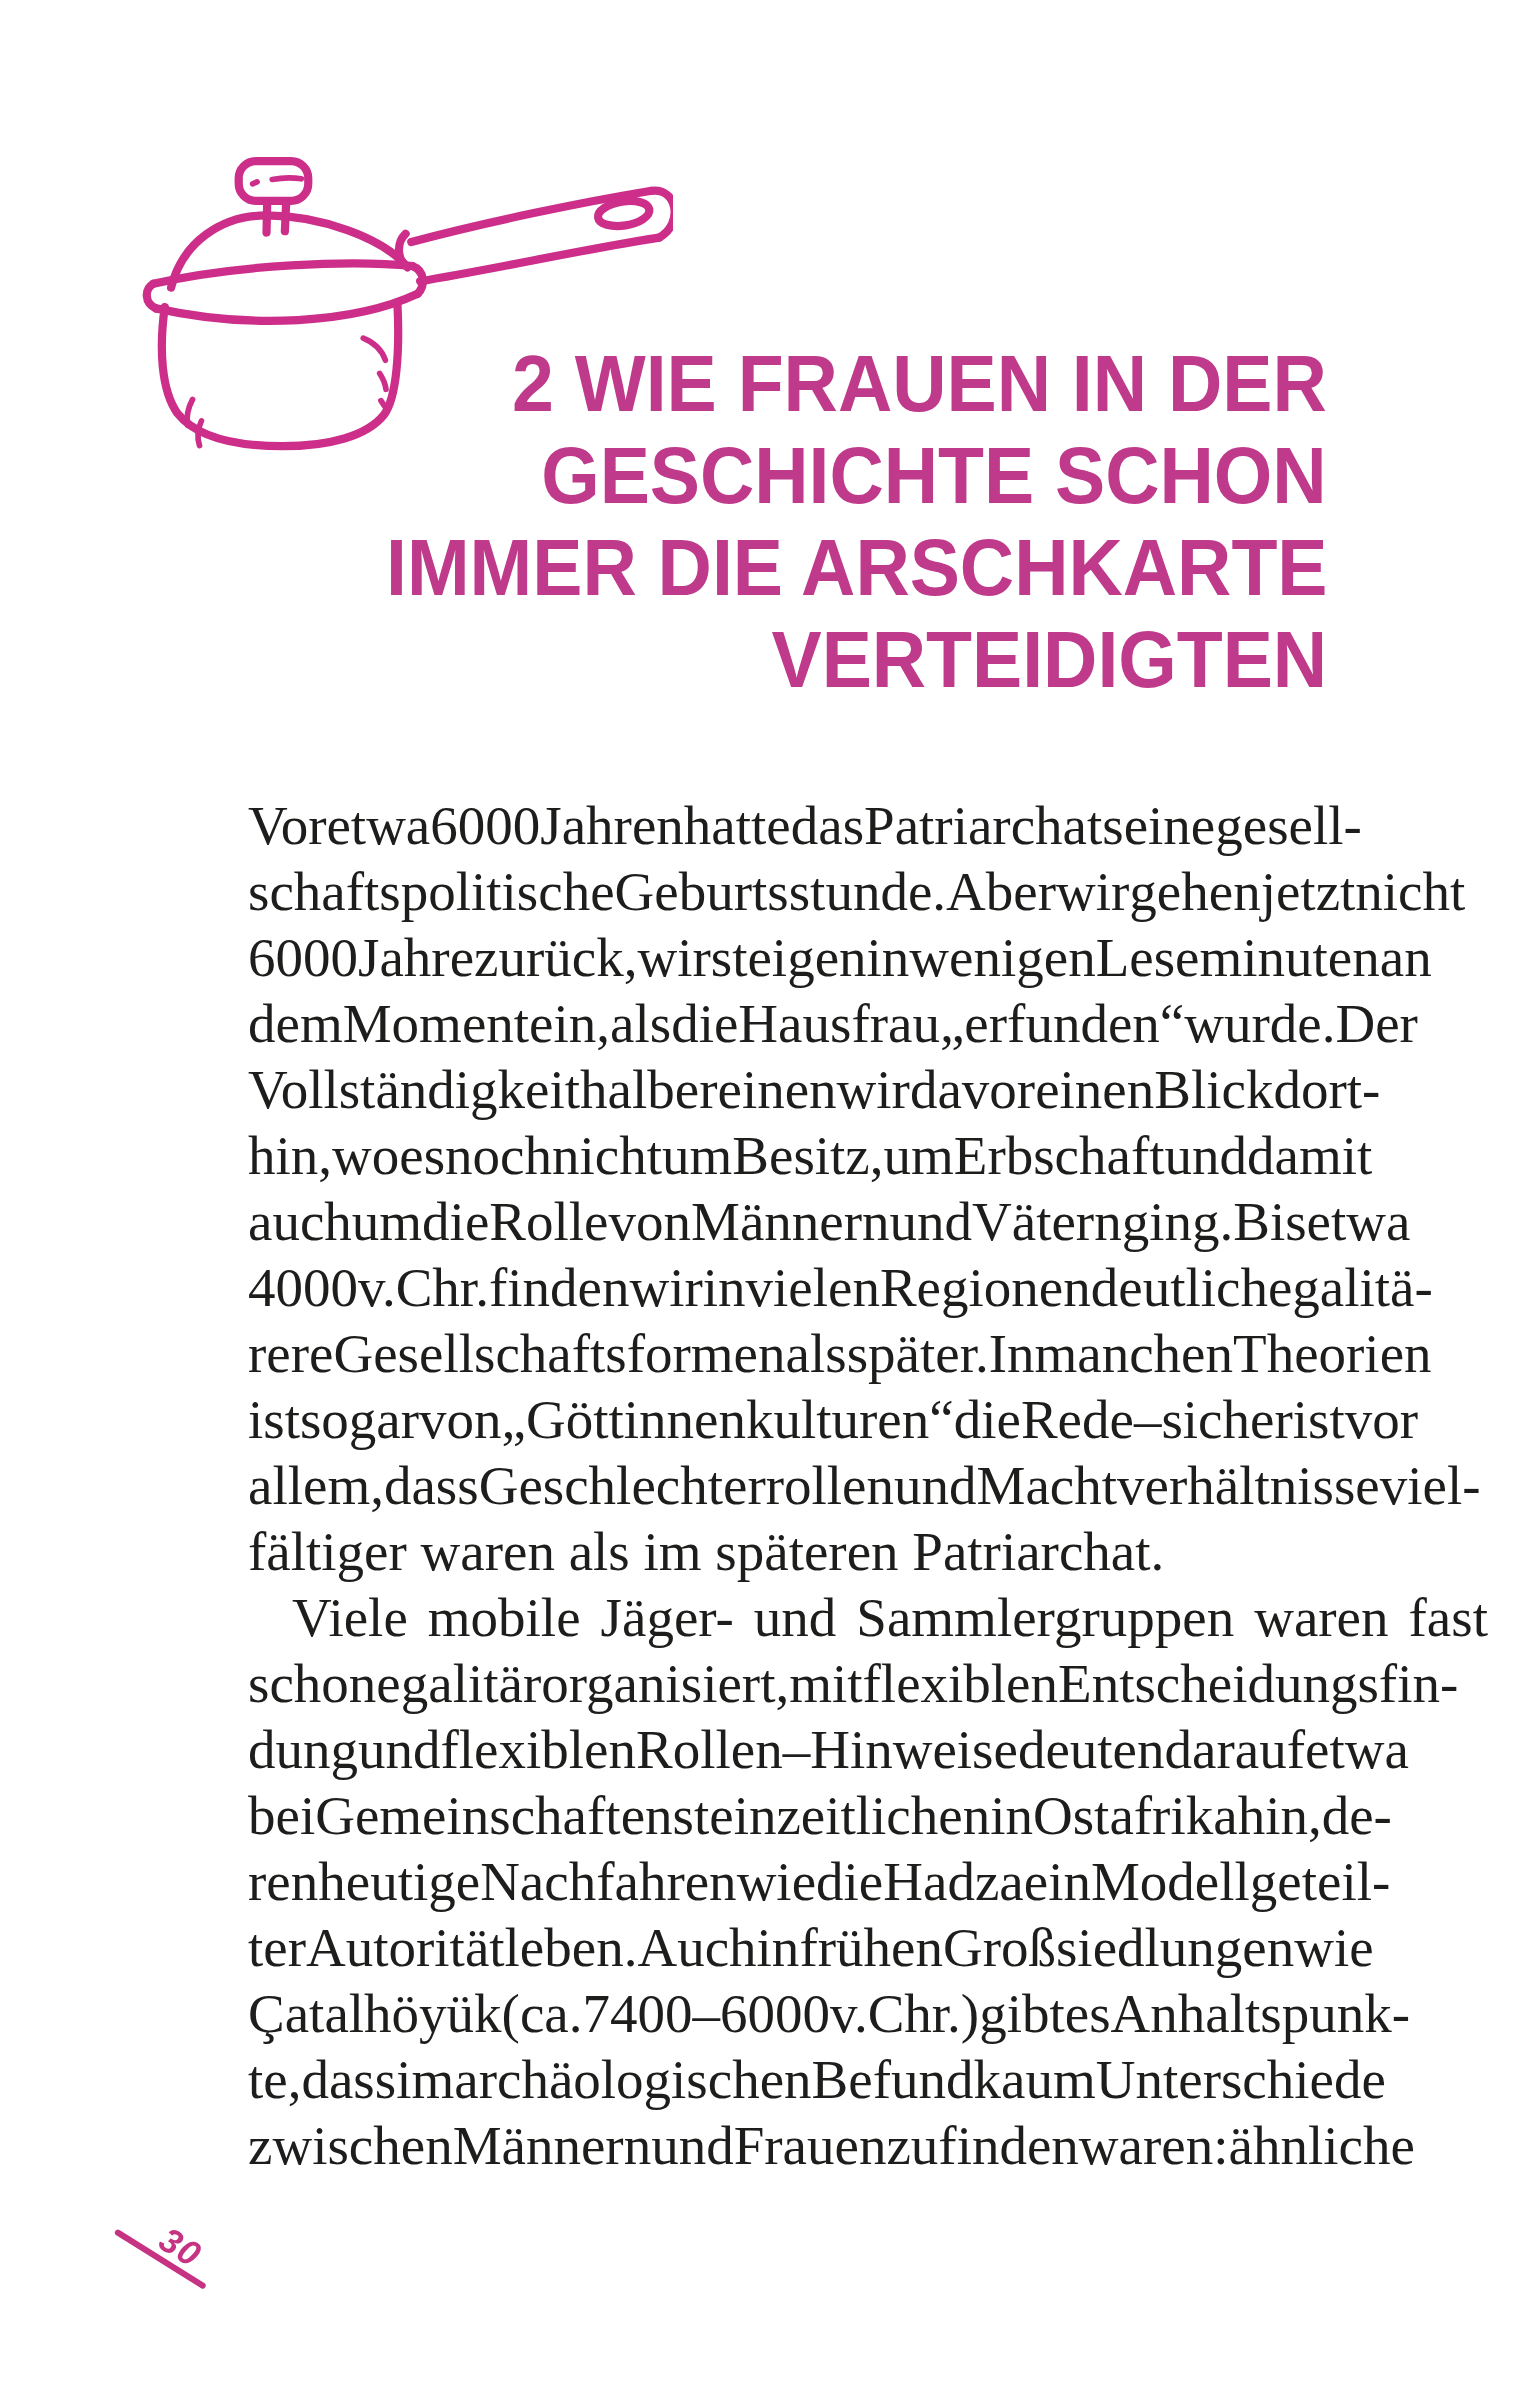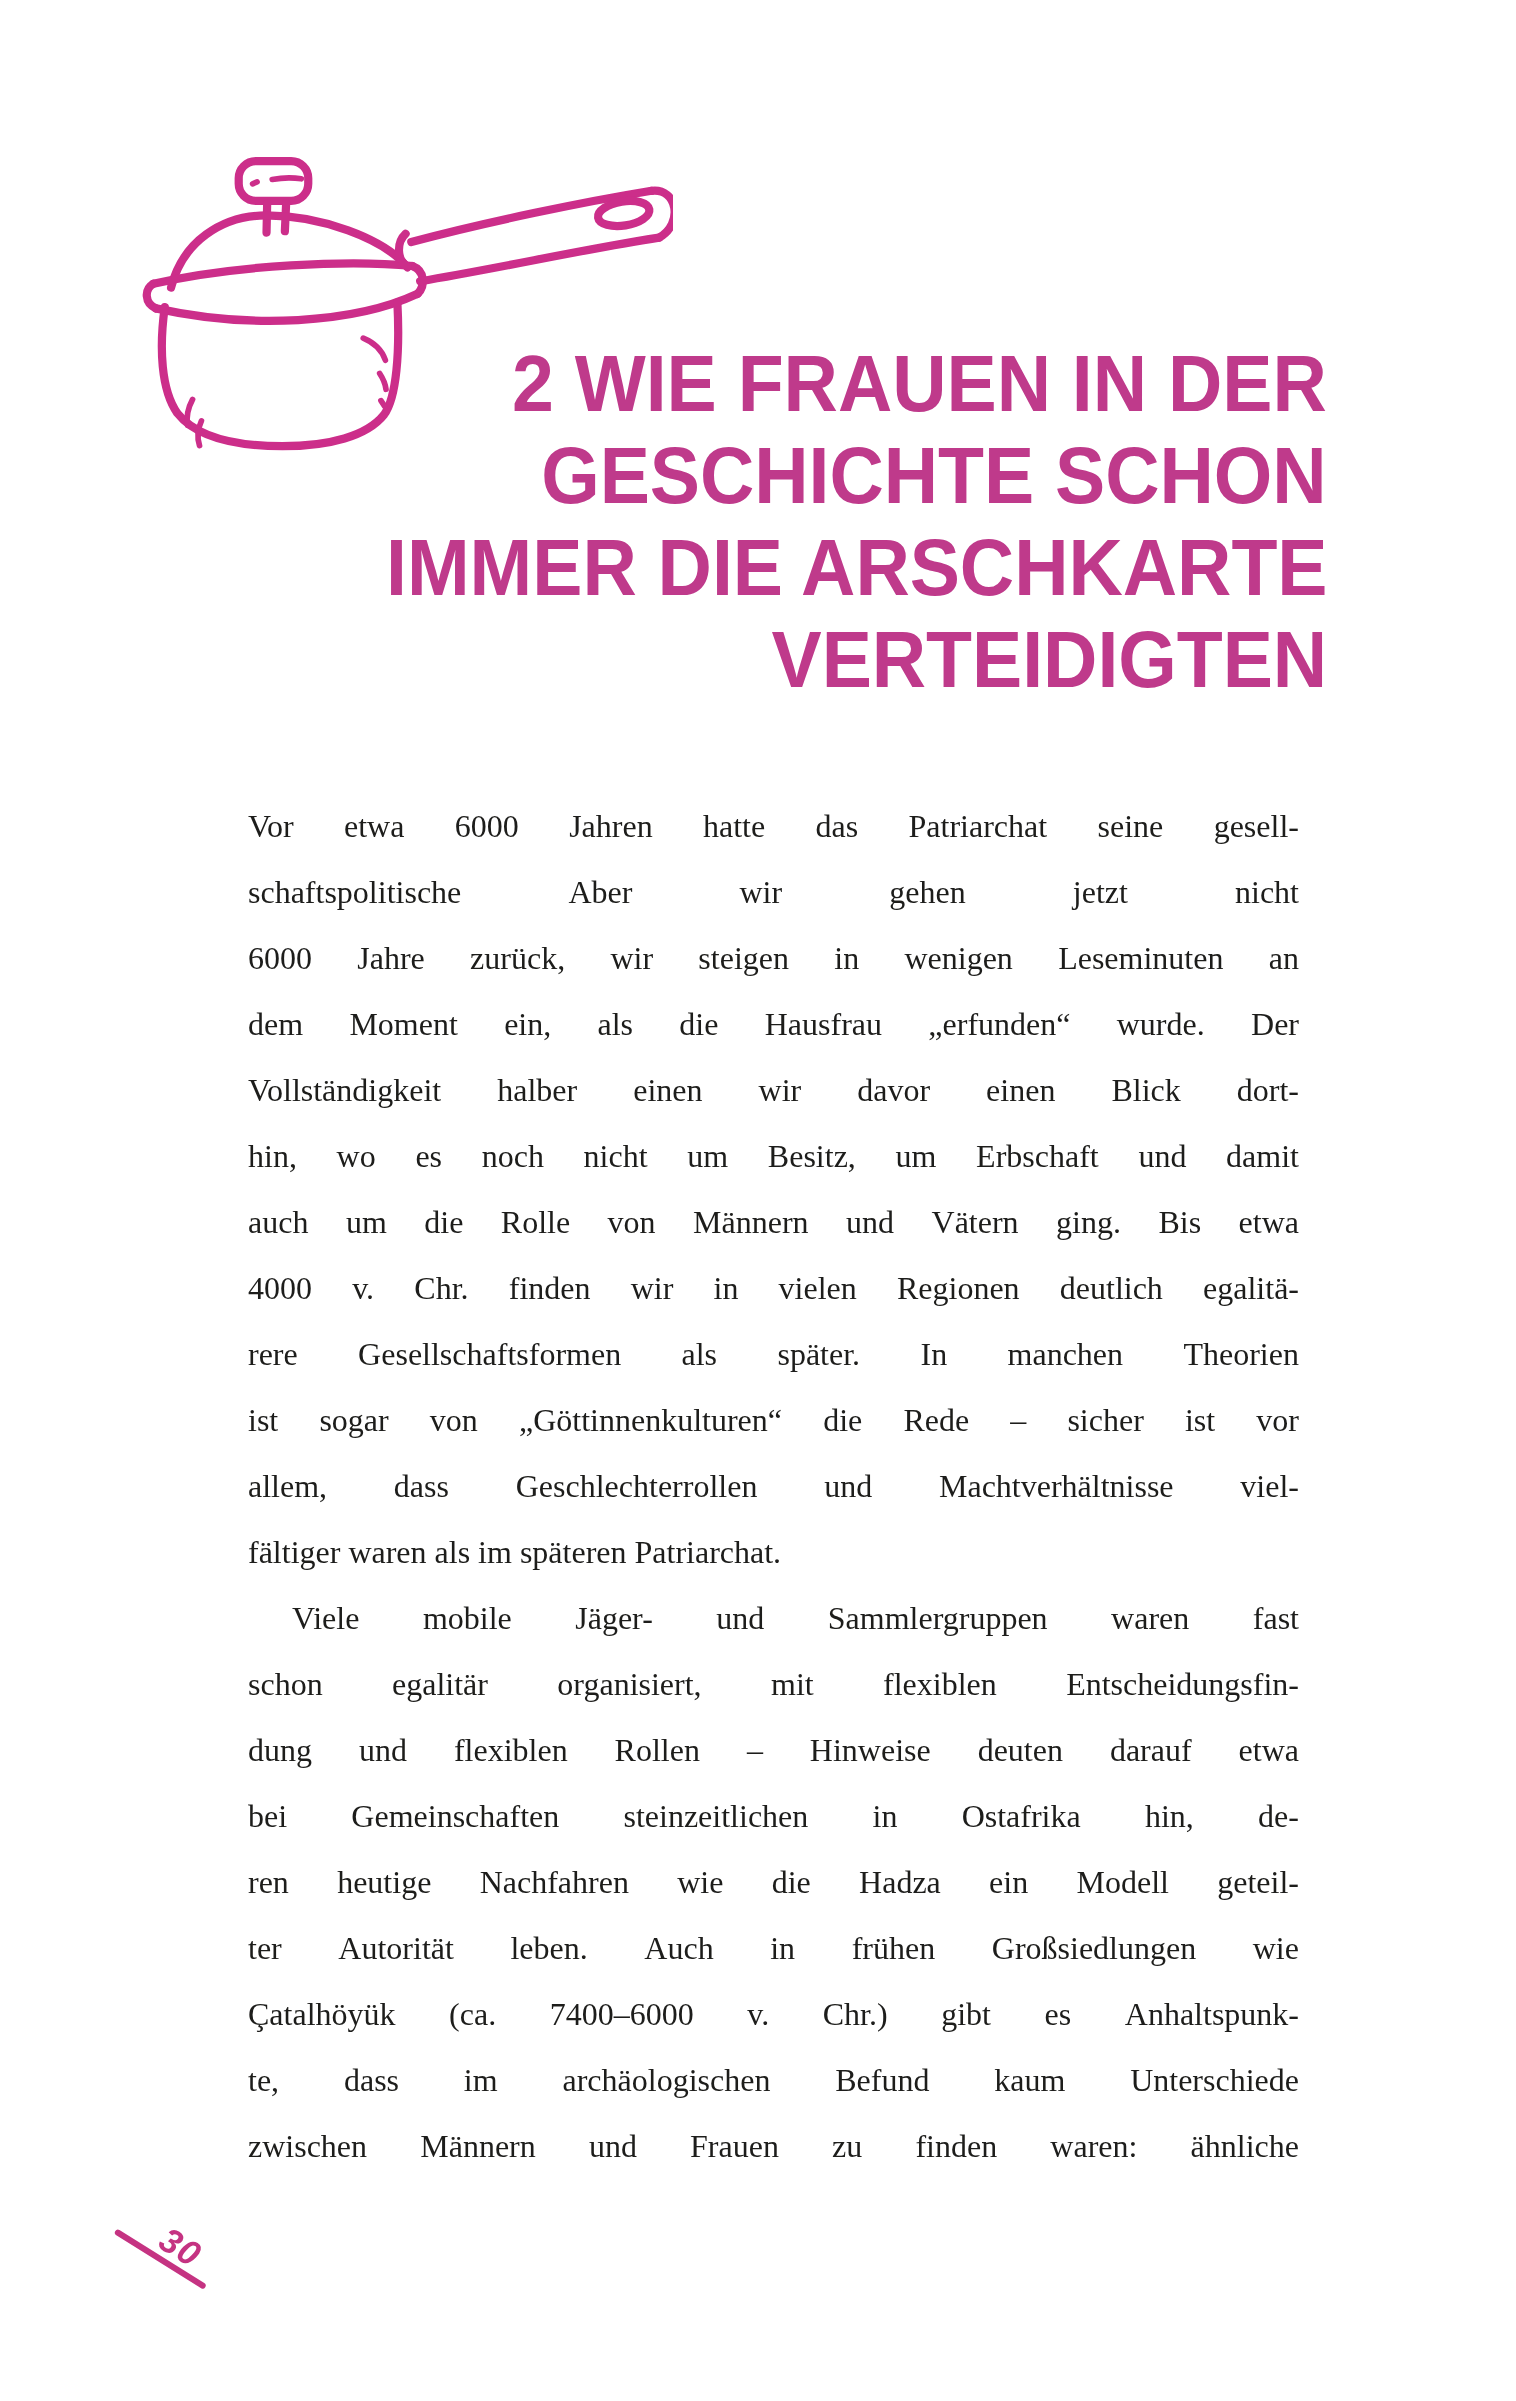--- a/index.html
+++ b/index.html
@@ -36,21 +36,21 @@
   }
   .heading .hline{
     font-size:80px;line-height:92px;white-space:nowrap;
     transform:scaleX(0.94);transform-origin:right center;
   }
 
   
   .bodytext{
     position:absolute;left:248px;top:793px;width:1051px;
     color:var(--body-ink);
-    font-size:32px;line-height:66px;
+    font-size:55px;line-height:66px;
   }
   .line{height:66px;line-height:66px;white-space:nowrap;}
   .line.justify{display:flex;justify-content:space-between;white-space:normal;}
   .line.justify span{white-space:pre;}
   .line.indent{padding-left:44px;gap:20px;}
 
   
   .footer-mark{
     position:absolute;left:136px;top:2198px;width:106px;
     transform:rotate(32deg);transform-origin:left top;
@@ -117,20 +117,21 @@
         <span>6000</span>
         <span>Jahren</span>
         <span>hatte</span>
         <span>das</span>
         <span>Patriarchat</span>
         <span>seine</span>
         <span>gesell-</span>
       </div>
       <div class="line justify">
         <span>schaftspolitische</span>
+        <span>Geburtsstunde.</span>
         <span>Aber</span>
         <span>wir</span>
         <span>gehen</span>
         <span>jetzt</span>
         <span>nicht</span>
       </div>
       <div class="line justify">
         <span>6000</span>
         <span>Jahre</span>
         <span>zurück,</span>

